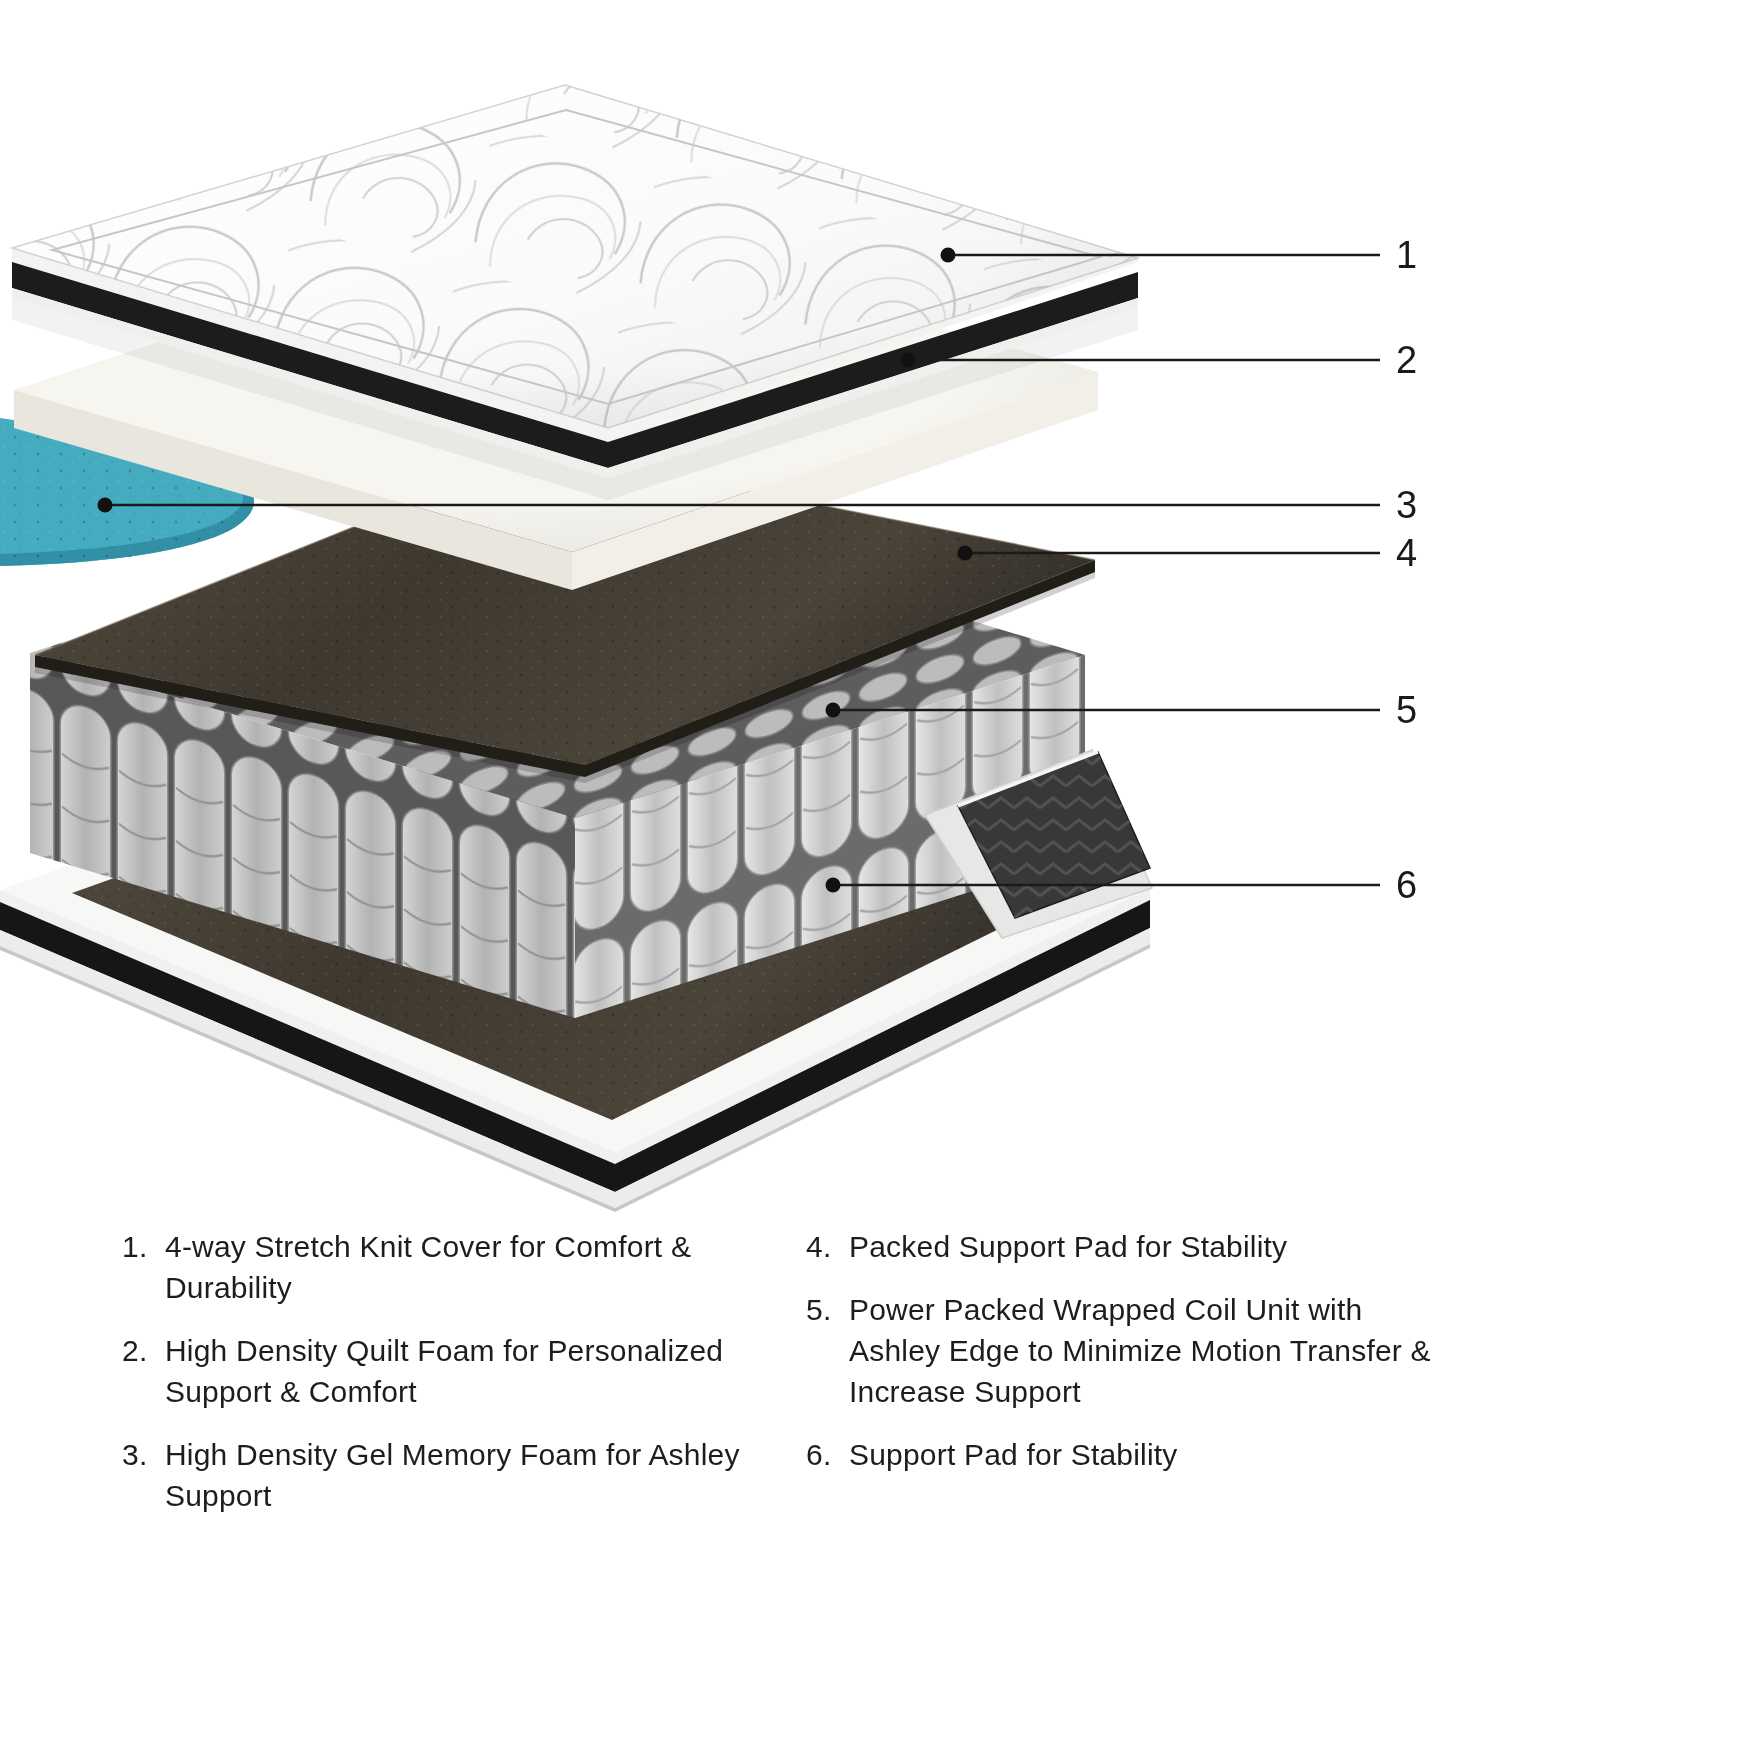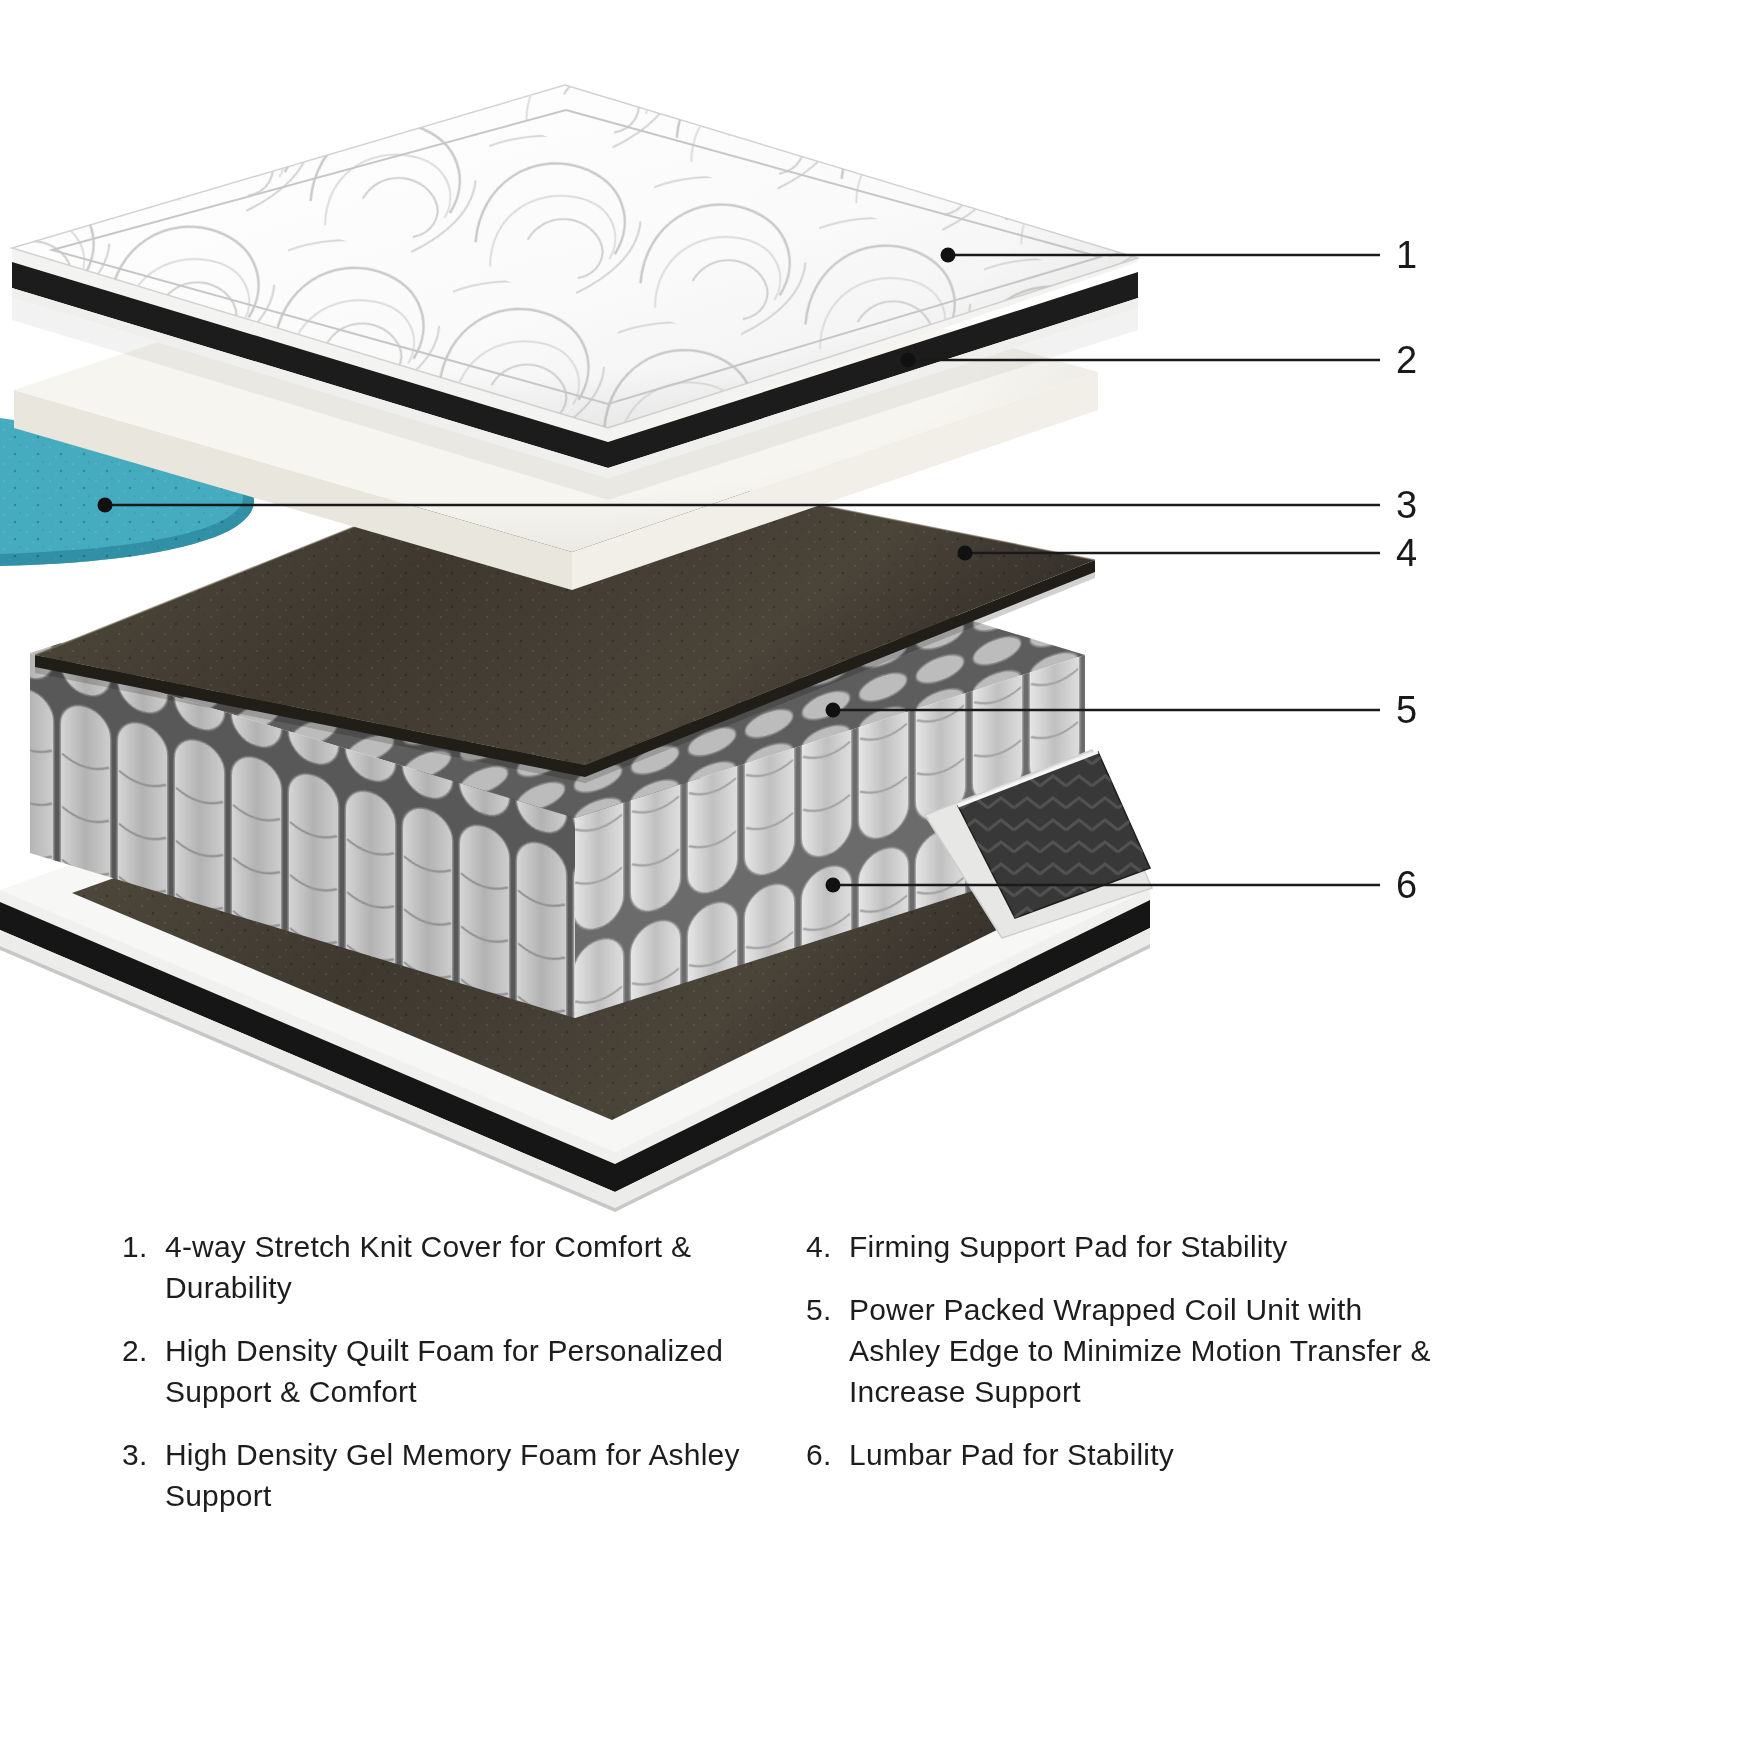--- a/index.html
+++ b/index.html
@@ -199,26 +199,26 @@
         <span class="legend-text">High Density Quilt Foam for Personalized Support &amp; Comfort</span>
       </div>
       <div class="legend-item">
         <span class="legend-num">3.</span>
         <span class="legend-text">High Density Gel Memory Foam for Ashley Support</span>
       </div>
     </div>
     <div class="legend-col legend-col-right">
       <div class="legend-item">
         <span class="legend-num">4.</span>
-        <span class="legend-text">Firming Support Pad for Stability</span>
+        <span class="legend-text">Packed Support Pad for Stability</span>
       </div>
       <div class="legend-item">
         <span class="legend-num">5.</span>
         <span class="legend-text">Power Packed Wrapped Coil Unit with Ashley Edge to Minimize Motion Transfer &amp; Increase Support</span>
       </div>
       <div class="legend-item">
         <span class="legend-num">6.</span>
-        <span class="legend-text">Lumbar Pad for Stability</span>
+        <span class="legend-text">Support Pad for Stability</span>
       </div>
     </div>
   </div>
 
 </div>
 
 </body></html>

